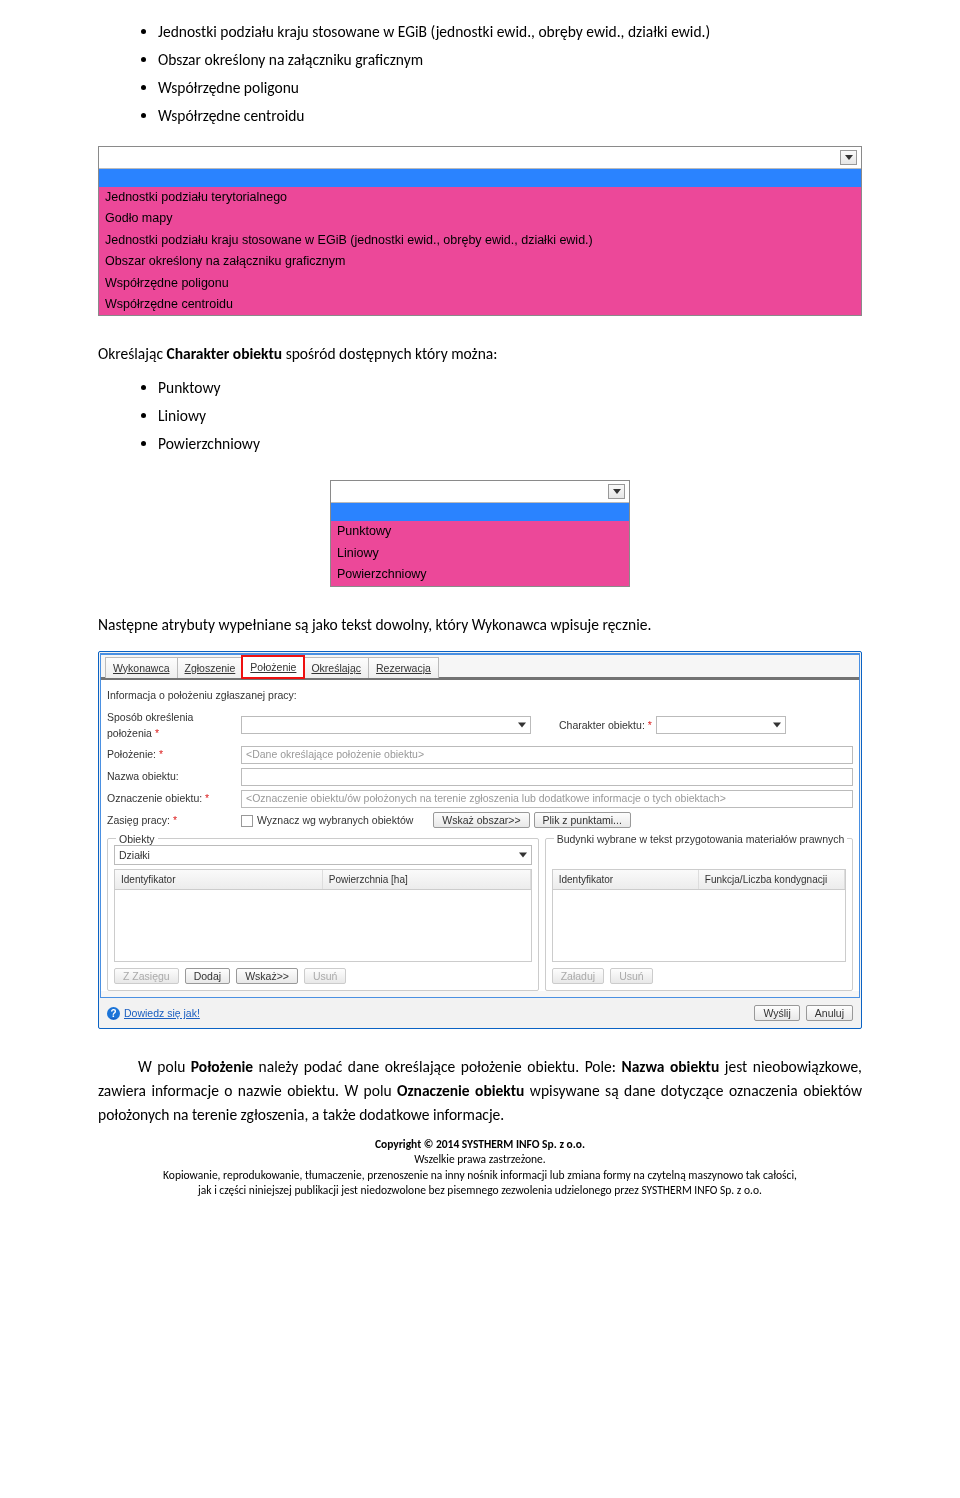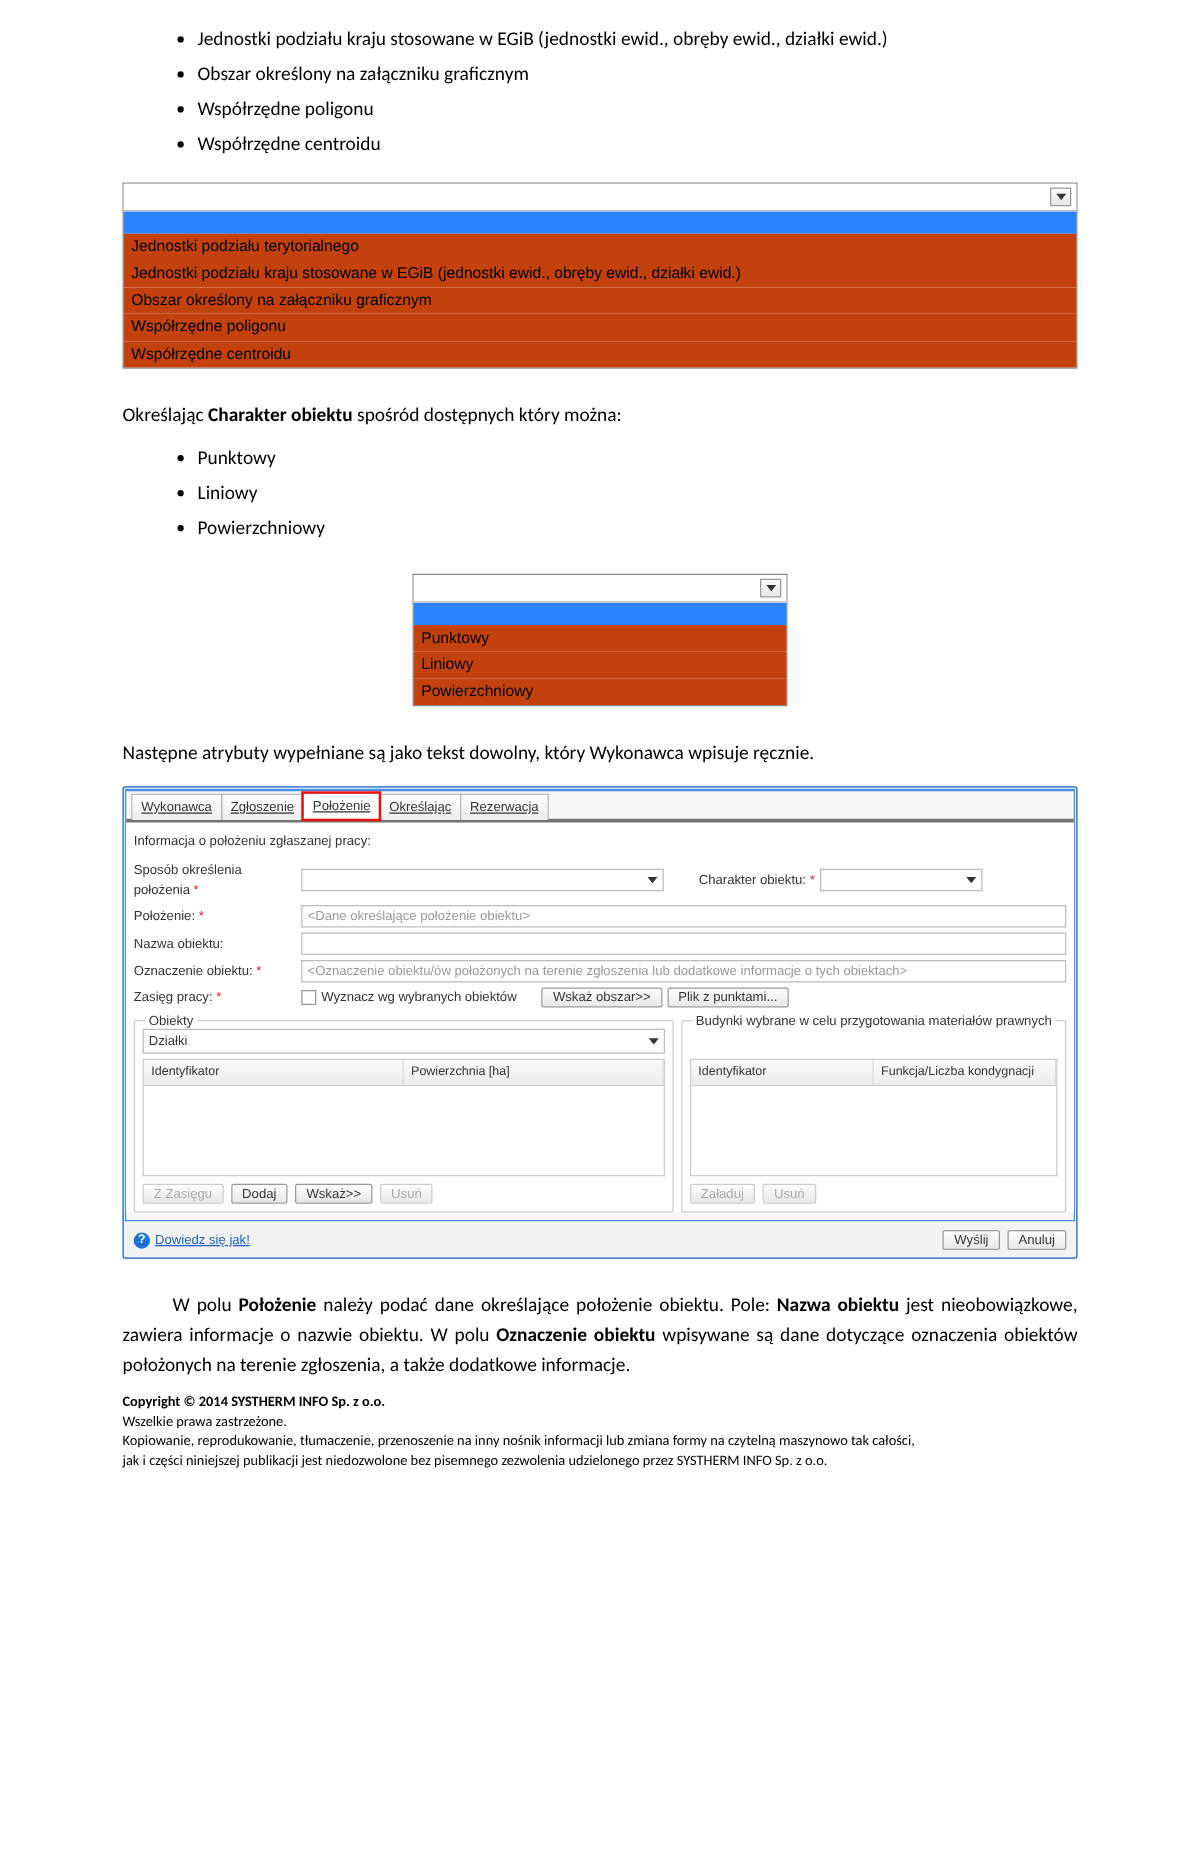--- a/index.html
+++ b/index.html
@@ -43,21 +43,21 @@
     border: 1px solid #999;
     display: flex; align-items: center; justify-content: center;
   }
   .dd-arrow::after {
     content: "";
     border-left: 4px solid transparent;
     border-right: 4px solid transparent;
     border-top: 5px solid #333;
   }
   .dd-blue-sel { background: #2a83ff; height: 18px; }
-  .dd-opt { padding: 1px 6px; background: #c2410c; }
+  .dd-opt { padding: 1px 6px; background: #ec4899; }
   .dd1 { width: 764px; }
   .dd2 { width: 300px; margin-left: 0; }
 
   
   .form-outer {
     border: 1px solid #0b63c4;
     border-radius: 2px;
     background: #f2f2f2;
     font-family: "Segoe UI", Tahoma, Arial, sans-serif;
     font-size: 10.5px;
@@ -149,21 +149,21 @@
   .tbl-head { display: flex; border: 1px solid #ccc; background: linear-gradient(#fafafa,#ececec); font-size: 10px; }
   .tbl-head .c { padding: 2px 6px; border-right: 1px solid #ddd; flex: 1; }
   .tbl-body { border: 1px solid #ccc; border-top: none; height: 72px; background: #fff; }
   .btn-row { display: flex; gap: 6px; margin-top: 6px; }
 
   .form-footer { display: flex; justify-content: space-between; align-items: center; padding: 6px 8px; }
   .help-link { color: #1b5fc0; text-decoration: underline; font-size: 10.5px; display:flex; align-items:center; gap:4px; }
   .help-icon { width:13px; height:13px; border-radius:50%; background:#1b74d8; color:#fff; font-size:10px; display:inline-flex;align-items:center;justify-content:center; font-weight:bold; }
 
   .footer {
-    text-align: left;
+    text-align: center;
     font-size: 11.5px;
     line-height: 1.35;
     margin-top: 10px;
   }
   .footer .line1 { font-weight: bold; }
 </style>
 </head>
 <body>
 
 <ul class="bullet-list">
@@ -172,20 +172,21 @@
   <li>Współrzędne poligonu</li>
   <li>Współrzędne centroidu</li>
 </ul>
 
 <div class="dd-frame dd1">
   <div class="dd-header">
     <div class="dd-arrow"></div>
   </div>
   <div class="dd-blue-sel"></div>
   <div class="dd-opt">Jednostki podziału terytorialnego</div>
+  <div class="dd-opt">Godło mapy</div>
   <div class="dd-opt">Jednostki podziału kraju stosowane w EGiB (jednostki ewid., obręby ewid., działki ewid.)</div>
   <div class="dd-opt">Obszar określony na załączniku graficznym</div>
   <div class="dd-opt">Współrzędne poligonu</div>
   <div class="dd-opt">Współrzędne centroidu</div>
 </div>
 
 <p class="body-text">
   <span>Określając </span><span class="bold">Charakter obiektu</span><span> spośród dostępnych który można:</span>
 </p>
 
@@ -264,21 +265,21 @@
             <div class="btn-row">
               <button class="btn-small dis">Z Zasięgu</button>
               <button class="btn-small">Dodaj</button>
               <button class="btn-small">Wskaż&gt;&gt;</button>
               <button class="btn-small dis">Usuń</button>
             </div>
           </div>
         </div>
         <div class="right-col">
           <div class="group">
-            <div class="glabel">Budynki wybrane w celu przygotowania materiałów prawnych</div>
+            <div class="glabel">Budynki wybrane w tekst przygotowania materiałów prawnych</div>
             <div style="height:24px;"></div>
             <div class="tbl-head">
               <div class="c">Identyfikator</div>
               <div class="c">Funkcja/Liczba kondygnacji</div>
             </div>
             <div class="tbl-body"></div>
             <div class="btn-row">
               <button class="btn-small dis">Załaduj</button>
               <button class="btn-small dis">Usuń</button>
             </div>

